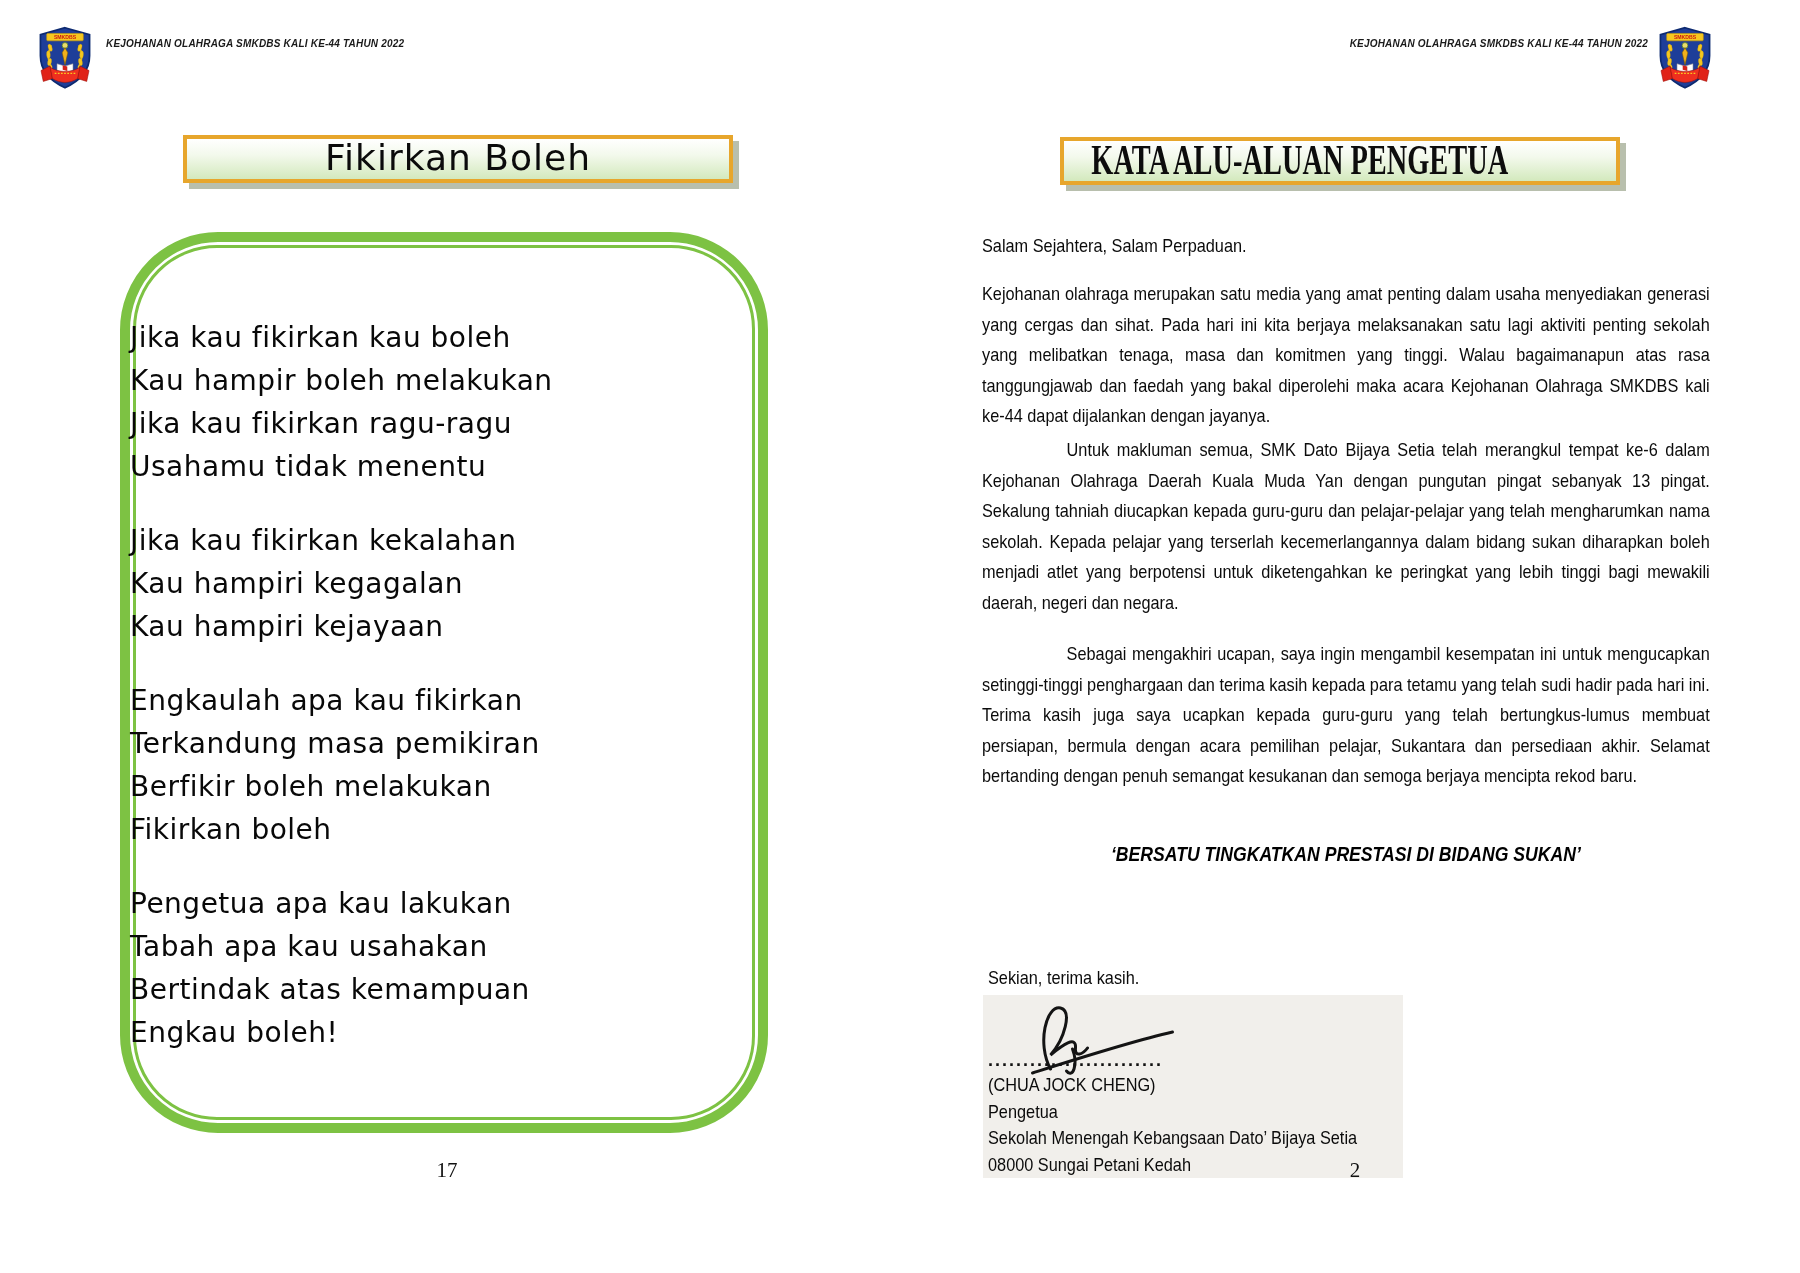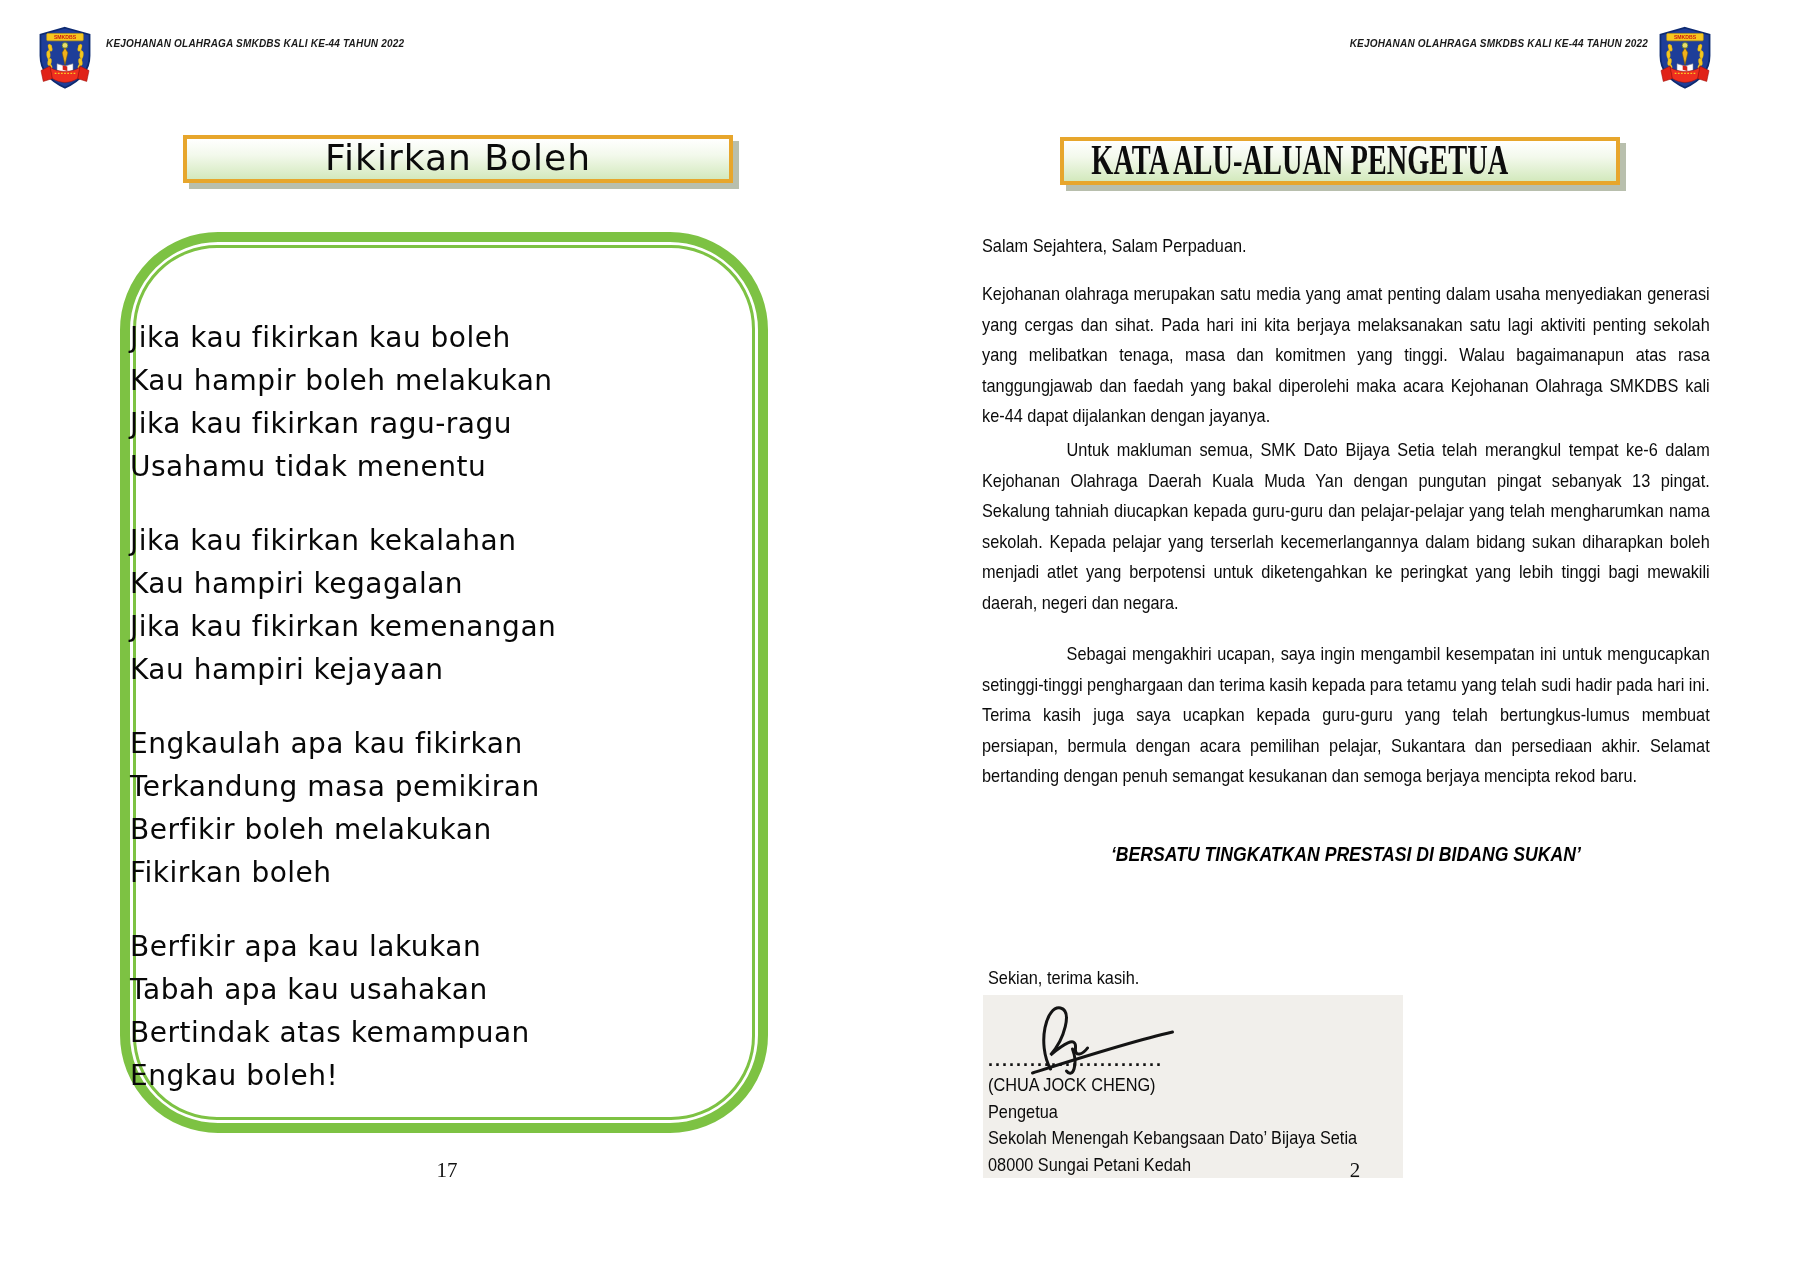--- a/index.html
+++ b/index.html
@@ -129,31 +129,30 @@
   <div class="poem-text">
     <div class="stanza">
       <div class="poem-line">Jika kau fikirkan kau boleh</div>
       <div class="poem-line">Kau hampir boleh melakukan</div>
       <div class="poem-line">Jika kau fikirkan ragu-ragu</div>
       <div class="poem-line">Usahamu tidak menentu</div>
     </div>
     <div class="stanza">
       <div class="poem-line">Jika kau fikirkan kekalahan</div>
       <div class="poem-line">Kau hampiri kegagalan</div>
-      <div class="poem-line">Jika kau fikirkan kemenangan</div>
       <div class="poem-line">Kau hampiri kejayaan</div>
     </div>
     <div class="stanza">
       <div class="poem-line">Engkaulah apa kau fikirkan</div>
       <div class="poem-line">Terkandung masa pemikiran</div>
       <div class="poem-line">Berfikir boleh melakukan</div>
       <div class="poem-line">Fikirkan boleh</div>
     </div>
     <div class="stanza">
-      <div class="poem-line">Berfikir apa kau lakukan</div>
+      <div class="poem-line">Pengetua apa kau lakukan</div>
       <div class="poem-line">Tabah apa kau usahakan</div>
       <div class="poem-line">Bertindak atas kemampuan</div>
       <div class="poem-line">Engkau boleh!</div>
     </div>
   </div>
 </div>
 
 <div class="page-num pn-left">17</div>
 
 <div class="running-head right">KEJOHANAN OLAHRAGA SMKDBS KALI KE-44 TAHUN 2022</div>

